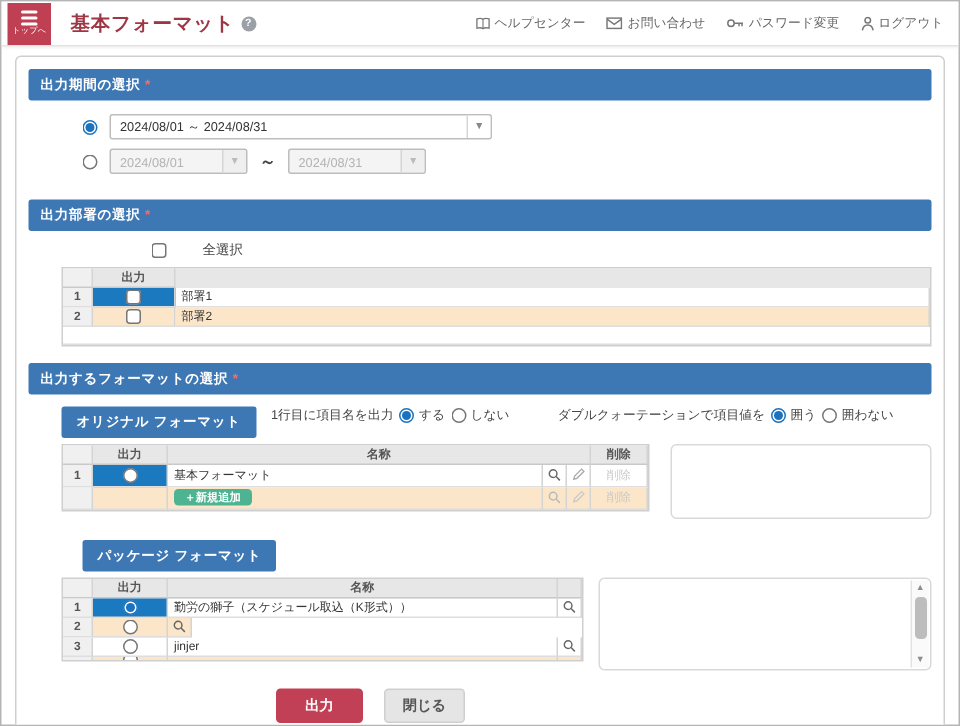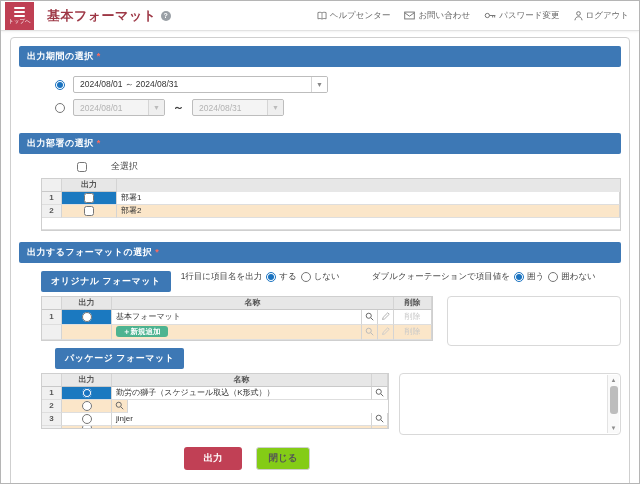--- a/index.html
+++ b/index.html
@@ -71,21 +71,21 @@
     border-left:1px solid #e3e3e3; display:flex; flex-direction:column; align-items:center; }
   .sb-arrow { height:10px; width:12px; display:flex; align-items:center; justify-content:center;
     color:#8d8d8d; font-size:6px; }
   .sb-thumb { width:8px; flex:none; height:28px; background:#bdbdbd; border-radius:3px; margin-top:1px; }
   .sb-space { flex:1; }
   .row-clip { height:6px; overflow:hidden; }
   
   .btn-row { display:flex; gap:14px; margin:12px 0 2px 165px; }
   .btn-primary { background:#c14055; color:#fff; font-weight:bold; font-size:9.5px; border:none;
     border-radius:3px; width:58px; height:23px; cursor:pointer; }
-  .btn-secondary { background:#84cc16; color:#555; font-weight:bold; font-size:9.5px; border:1px solid #cfcfcf;
+  .btn-secondary { background:#e5e5e5; color:#555; font-weight:bold; font-size:9.5px; border:1px solid #cfcfcf;
     border-radius:3px; width:54px; height:23px; cursor:pointer; }
   .ml22 { margin-left:22px; } .mt4 { margin-top:4px; }
 </style>
 </head>
 <body>
 
 <div class="app-header">
   <div class="menu-box">
     <span class="menu-bars">
         <i></i>
@@ -152,21 +152,21 @@
         <span class="combo-val">2024/08/31</span>
         <span class="combo-arrow">▼</span>
       </div>
     </div>
   </div>
 
   <div class="sec-header sec-gap">
     <span>出力部署の選択</span><span class="req">*</span>
   </div>
   <div style="padding:6px 0 0 0;">
-    <label class="radio-label" style="margin-left:58px;gap:24px;">
+    <label class="radio-label" style="margin-left:82px;gap:24px;">
       <input type="checkbox" style="">
       <span>全選択</span>
     </label>
     <div class="grid ml22 mt4" style="width:580px;">
       <div class="g-row h">
         <div class="g-cell c-num"></div>
         <div class="g-cell c-out">出力</div>
       </div>
       <div class="g-row">
         <div class="g-cell c-num">1</div>
@@ -257,21 +257,21 @@
           <svg width="9" height="9" viewBox="0 0 12 12">
               <path d="M2 10l.8-2.8L9 1l2 2-6.2 6.2z" fill="none" stroke="#c9c9c9" stroke-width="1.2"></path>
             </svg>
         </div>
         <div class="g-cell c-del">削除</div>
       </div>
     </div>
     <div class="side-panel" style="height:50px; margin-left:14px;"></div>
   </div>
 
-  <div style="margin:2px 0 0 22px;padding-left:14px;">
+  <div style="margin:14px 0 0 22px;padding-left:14px;">
     <span class="tag">パッケージ フォーマット</span>
   </div>
 
   <div class="flex-wrap ml22 mt4">
     <div class="grid" style="width:348px; height:56px; overflow:hidden;">
       <div class="g-row h">
         <div class="g-cell c-num"></div>
         <div class="g-cell c-out" style="width:50px;">出力</div>
         <div class="g-cell c-name" style="justify-content:center;">名称</div>
         <div class="g-cell icon-cell"></div>

